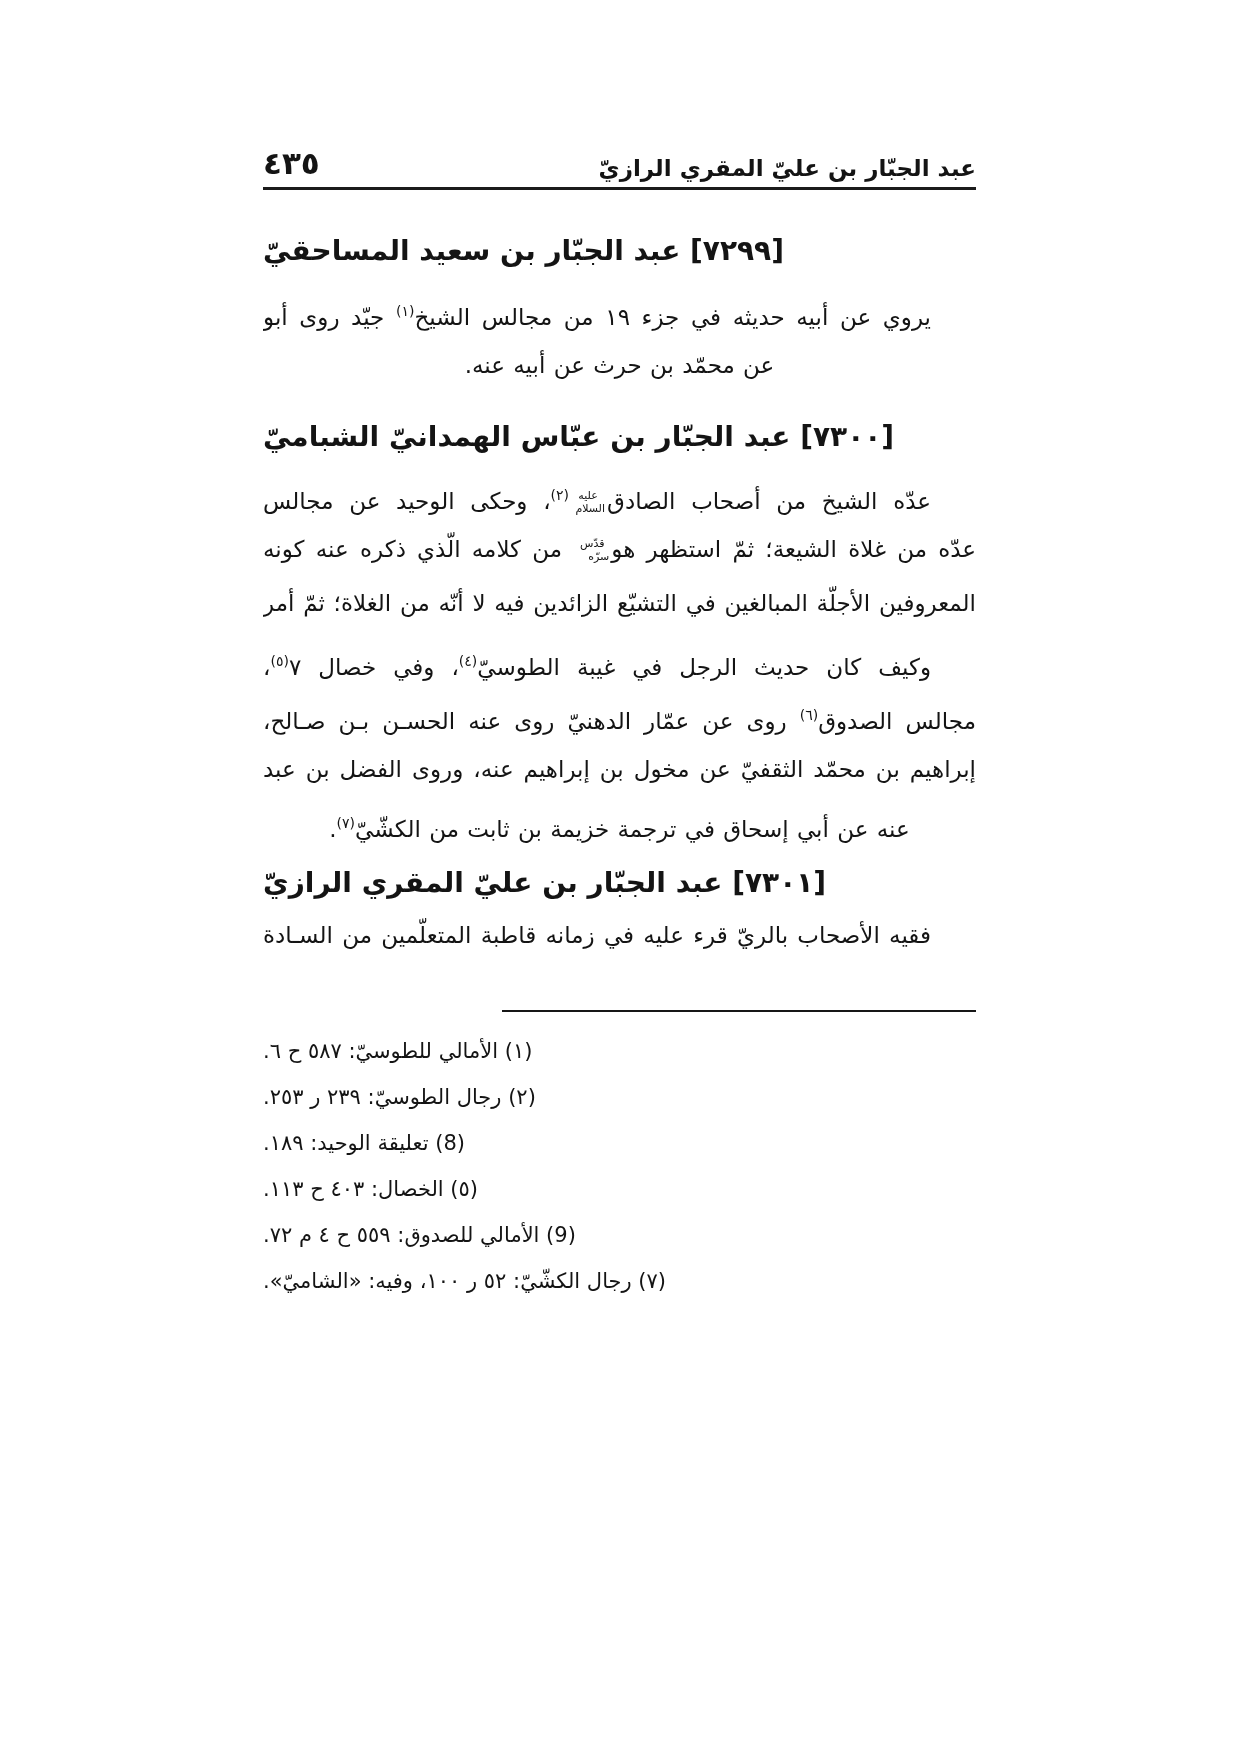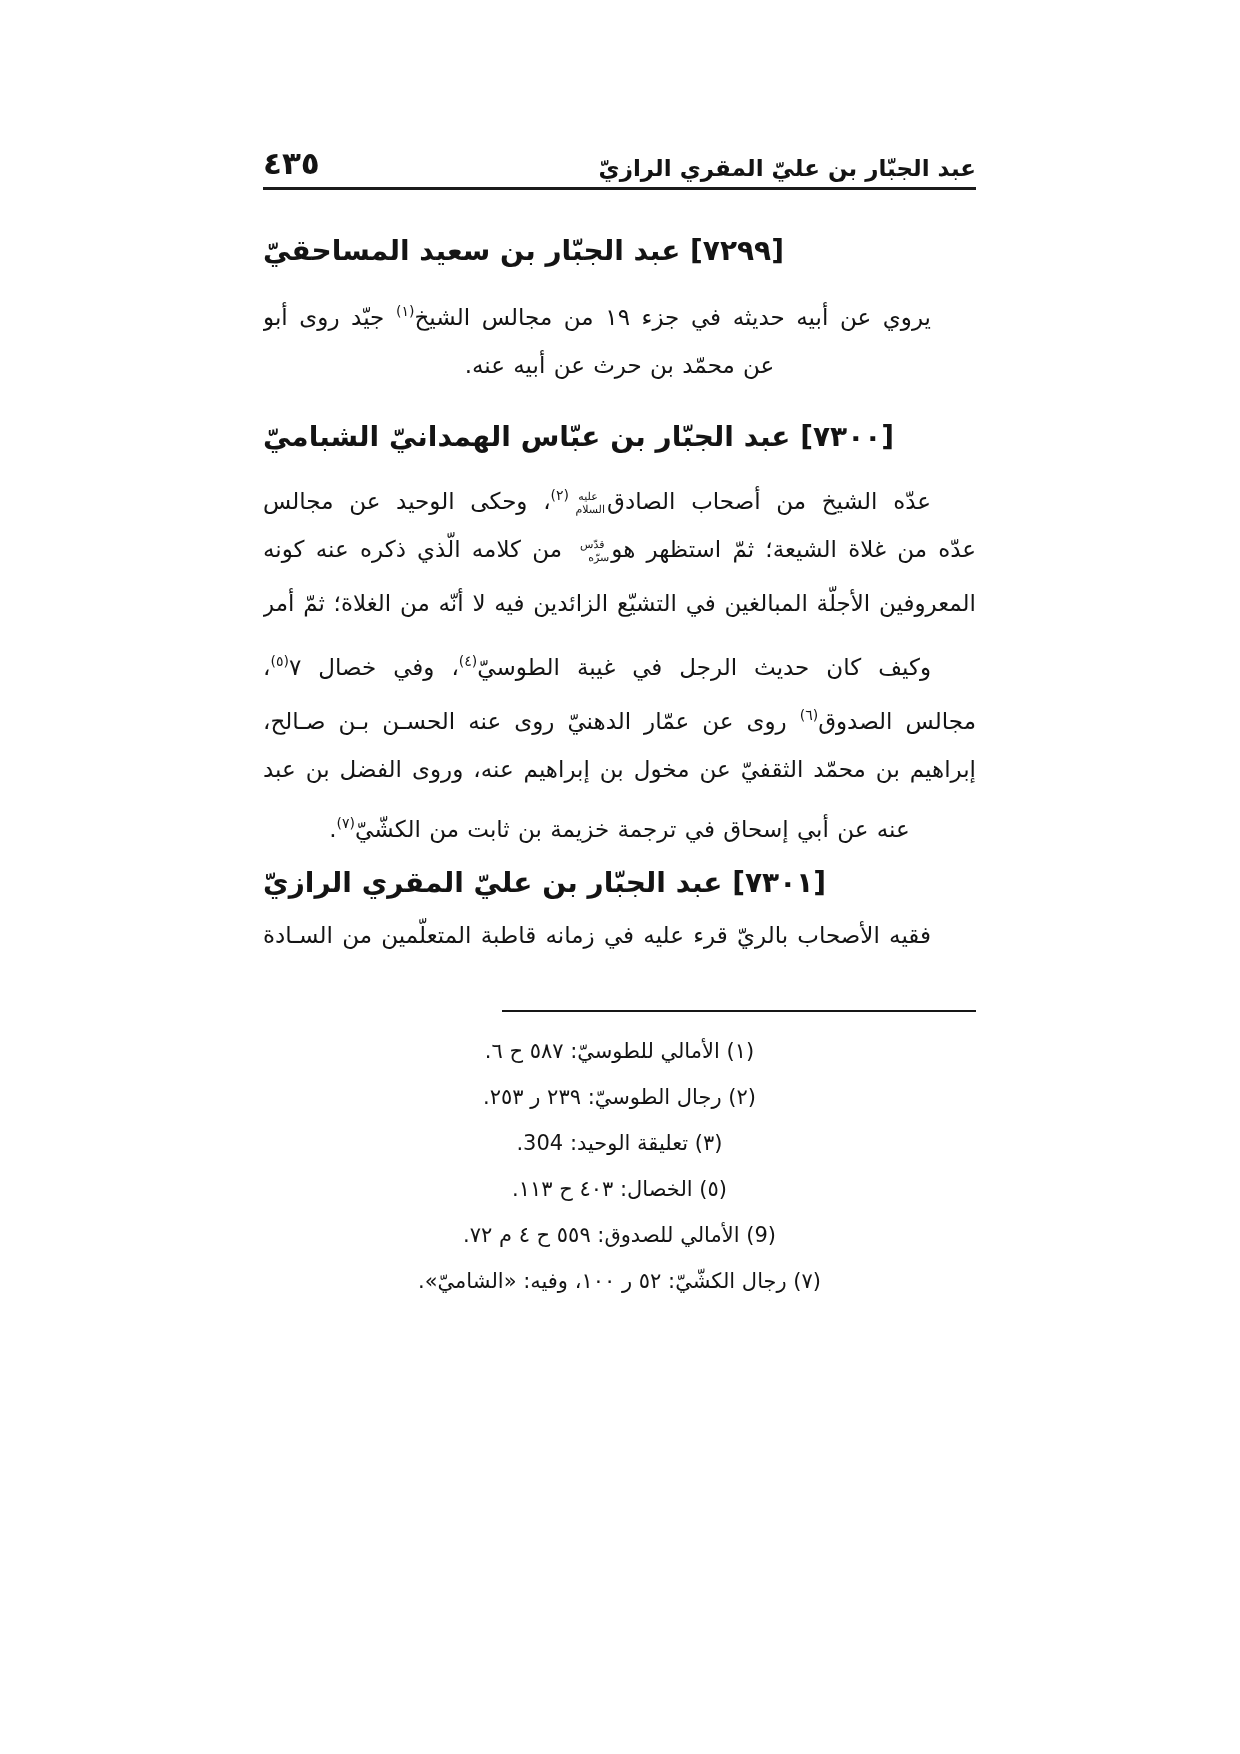--- a/index.html
+++ b/index.html
@@ -77,34 +77,33 @@
     font-weight: normal;
   }
   .honorific {
     display: inline-block;
     width: 34px;
     font-size: 11px;
     line-height: 1.1;
     text-align: center;
     vertical-align: middle;
     margin: 0 2px;
-    font-family: Liberation Serif, serif;
   }
   
   .fn-sep {
     width: 474px;
     height: 2px;
     background: #161616;
     margin-top: 48px;
   }
   .footnotes { margin-top: 16px; }
   .fn-line {
     font-size: 21px;
     line-height: 46px;
-    text-align: center;
+    text-align: left;
   }
 </style>
 </head>
 <body>
 
 <div class="page">
 
   <div class="hdr">
     <div class="hdr-title">عبد الجبّار بن عليّ المقري الرازيّ</div>
     <div class="hdr-num">٤٣٥</div>
@@ -138,19 +137,19 @@
         <div class="para">
           <div class="line j ind">فقيه الأصحاب بالريّ قرء عليه في زمانه قاطبة المتعلّمين من السـادة والعلماء،</div>
         </div>
       </section>
     </main>
 
   <div class="fn-sep"></div>
   <div class="footnotes">
       <div class="fn-line">(١) الأمالي للطوسيّ: ٥٨٧ ح ٦.</div>
       <div class="fn-line">(٢) رجال الطوسيّ: ٢٣٩ ر ٢٥٣.</div>
-      <div class="fn-line">(٣) تعليقة الوحيد: 304.</div>
+      <div class="fn-line">(8) تعليقة الوحيد: ١٨٩.</div>
       <div class="fn-line">(٥) الخصال: ٤٠٣ ح ١١٣.</div>
       <div class="fn-line">(9) الأمالي للصدوق: ٥٥٩ ح ٤ م ٧٢.</div>
       <div class="fn-line">(٧) رجال الكشّيّ: ٥٢ ر ١٠٠، وفيه: «الشاميّ».</div>
     </div>
 
 </div>
 
 </body></html>

